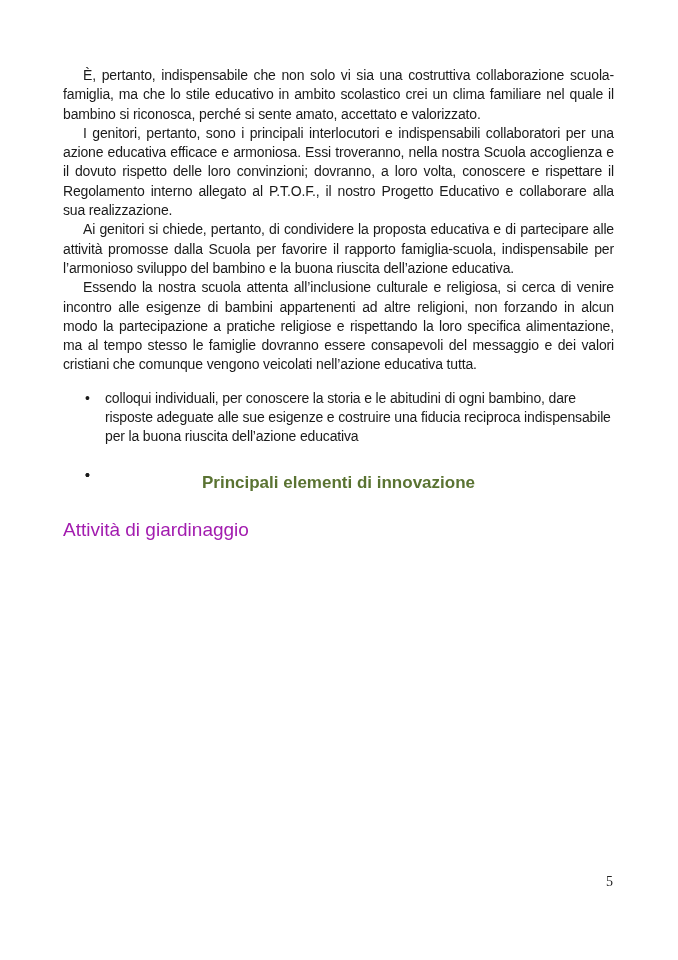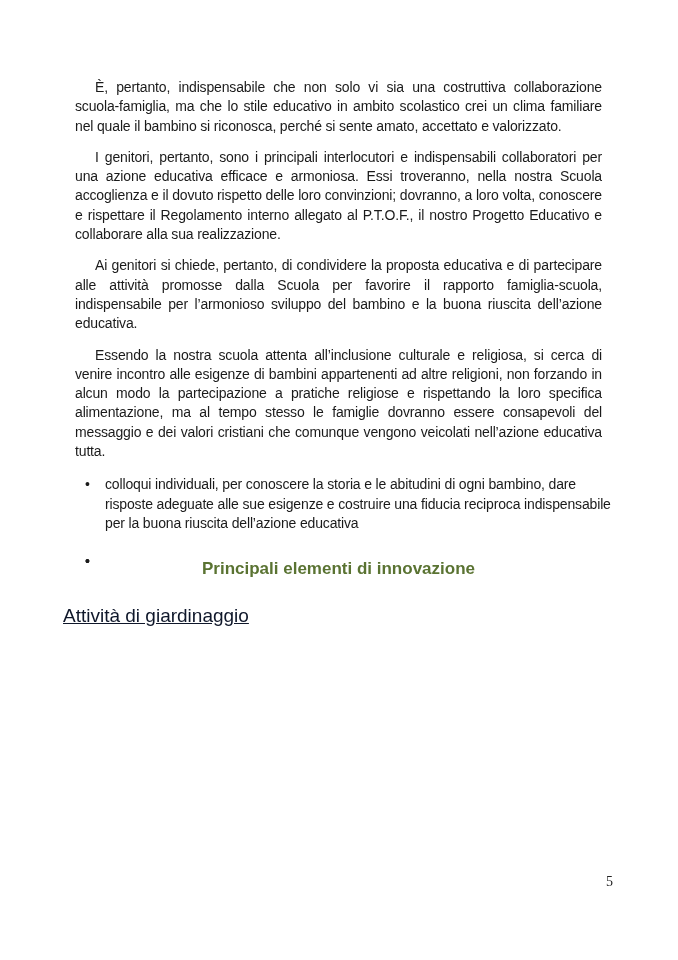--- a/index.html
+++ b/index.html
@@ -1,25 +1,25 @@
 <!DOCTYPE html>
 <html><head>
 <meta charset="utf-8">
 <style>
   html, body { margin: 0; padding: 0; background: #ffffff; }
   body { width: 678px; height: 960px; position: relative; overflow: hidden;
          font-family: "Liberation Sans", "DejaVu Sans", sans-serif; color: #1a1a1a; }
   .page { position: absolute; left: 63px; top: 66px; width: 551px; }
-  .para { font-size: 14px; line-height: 19.3px; text-align: justify; margin: 12px; text-indent: 20px; letter-spacing: -0.15px; }
+  .para { font-size: 14px; line-height: 19.3px; text-align: justify; margin: 0; text-indent: 20px; letter-spacing: -0.15px; }
   .para.noindent { text-indent: 0; }
   .bullets { list-style: none; margin: 14px 0 0 0; padding: 0; }
   .bullets li { position: relative; padding-left: 42px; font-size: 14px; line-height: 19.3px; margin-bottom: 19px; letter-spacing: -0.15px; }
   .bullets li .bullet { position: absolute; left: 22px; top: 0; }
   .h-center { text-align: center; color: #5a7332; font-weight: bold; font-size: 17px; margin: 26px 0 20px 0; }
-  .h-left { color: #0f172a; font-size: 19px; margin: 26px 0 4px 0; font-weight: normal; text-decoration: underline; }
+  .h-left { color: #a21caf; font-size: 19px; margin: 26px 0 4px 0; font-weight: normal; }
   .pagenum { position: absolute; left: 606px; top: 874px; font-family: "Liberation Serif", serif; font-size: 14px; color: #222; }
 </style>
 </head>
 <body>
 
 <div class="page">
   <p class="para">È, pertanto, indispensabile che non solo vi sia una costruttiva collaborazione scuola-famiglia, ma che lo stile educativo in ambito scolastico crei un clima familiare nel quale il bambino si riconosca, perché si sente amato, accettato e valorizzato.</p>
   <p class="para">I genitori, pertanto, sono i principali interlocutori e indispensabili collaboratori per una azione educativa efficace e armoniosa. Essi troveranno, nella nostra Scuola accoglienza e il dovuto rispetto delle loro convinzioni; dovranno, a loro volta, conoscere e rispettare il Regolamento interno allegato al P.T.O.F., il nostro Progetto Educativo e collaborare alla sua realizzazione.</p>
   <p class="para">Ai genitori si chiede, pertanto, di condividere la proposta educativa e di partecipare alle attività promosse dalla Scuola per favorire il rapporto famiglia-scuola, indispensabile per l’armonioso sviluppo del bambino e la buona riuscita dell’azione educativa.</p>
   <p class="para">Essendo la nostra scuola attenta all’inclusione culturale e religiosa, si cerca di venire incontro alle esigenze di bambini appartenenti ad altre religioni, non forzando in alcun modo la partecipazione a pratiche religiose e rispettando la loro specifica alimentazione, ma al tempo stesso le famiglie dovranno essere consapevoli del messaggio e dei valori cristiani che comunque vengono veicolati nell’azione educativa tutta.</p>

